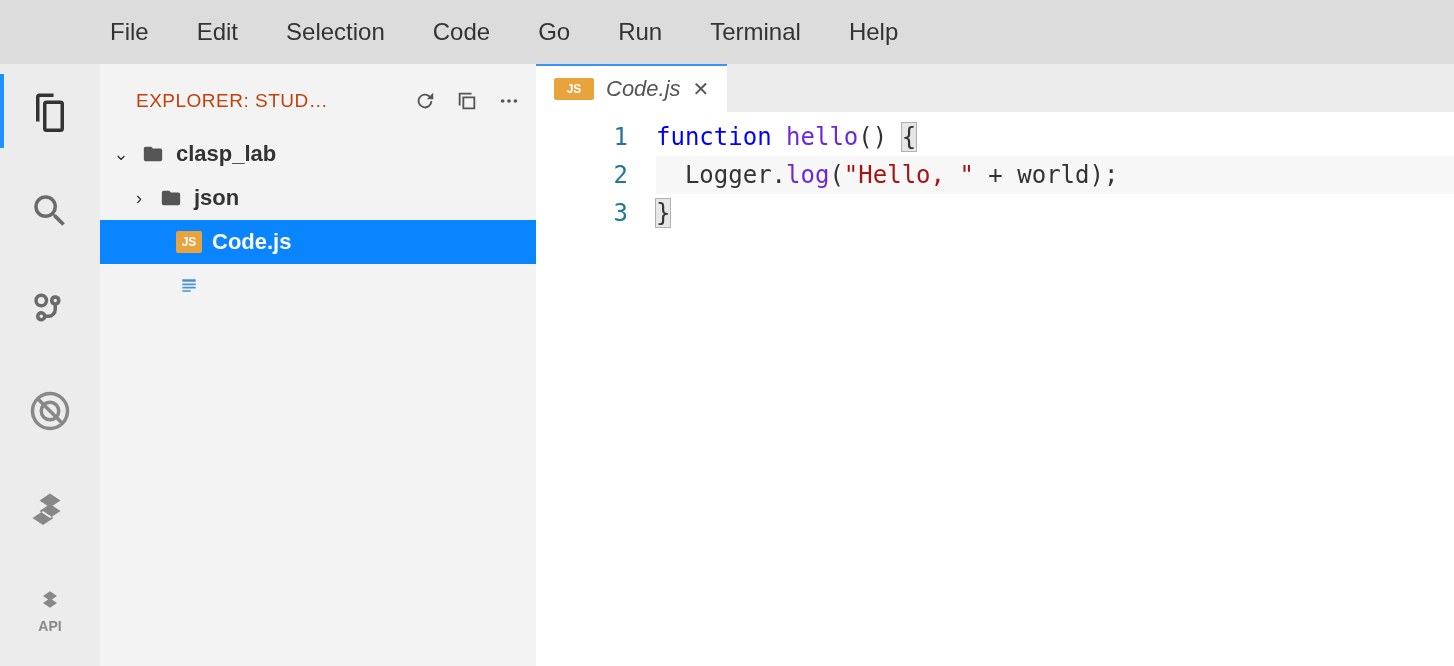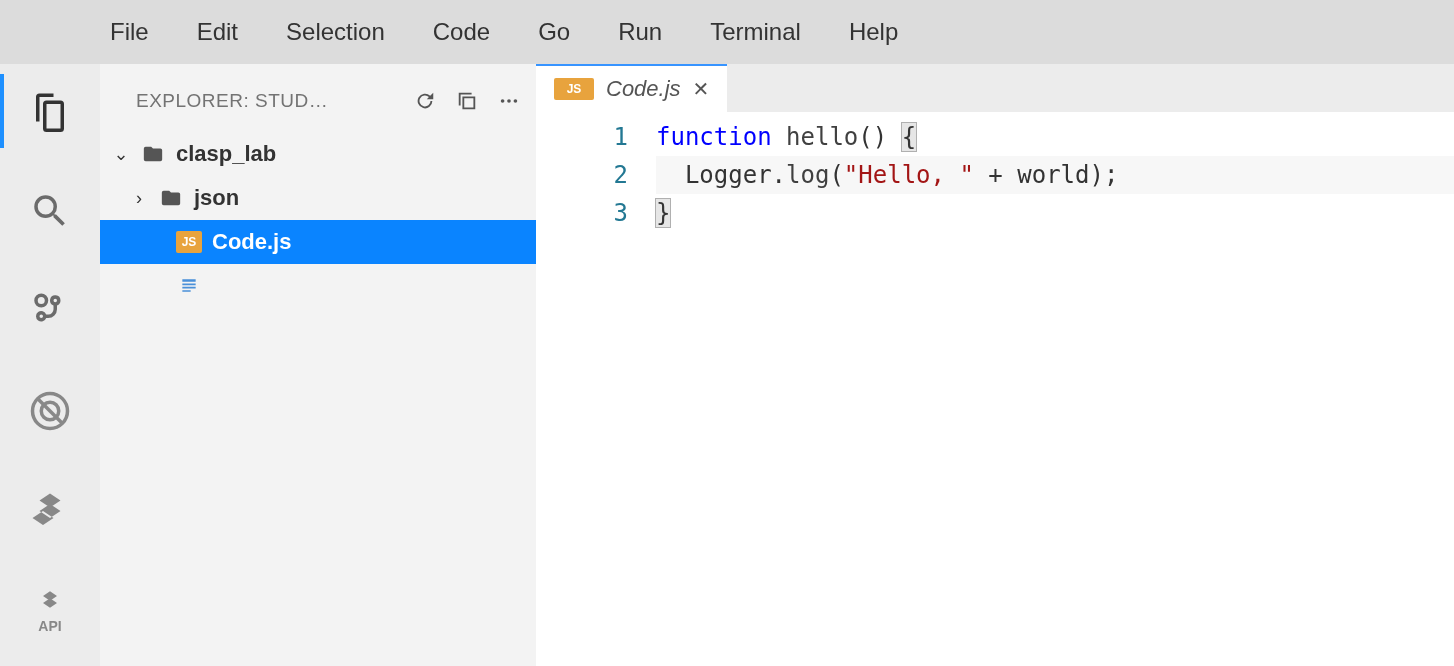--- a/index.html
+++ b/index.html
@@ -16,21 +16,21 @@
   
   .activity { width: 100px; background: #ececec; display: flex; flex-direction: column; align-items: center; padding-top: 18px; gap: 42px; position: relative; }
   .activity .item { width: 100%; height: 58px; display: flex; align-items: center; justify-content: center; position: relative; cursor: pointer; }
   .activity .item.active::before { content: ""; position: absolute; left: 0; top: -8px; bottom: -8px; width: 4px; background: #1e90ff; }
   .activity svg { width: 42px; height: 42px; fill: #6b6b6b; }
   .activity .item.active svg { fill: #333; }
   .activity .api { font-size: 14px; color: #888; font-weight: 600; text-align: center; line-height: 1; }
 
   
   .sidebar { width: 436px; background: #f3f3f3; display: flex; flex-direction: column; font-size: 22px; }
-  .sidebar-hdr { height: 50px; display: flex; align-items: center; padding: 0 16px 0 36px; gap: 12px; color: #737373; margin-top: 12px; }
+  .sidebar-hdr { height: 50px; display: flex; align-items: center; padding: 0 16px 0 36px; gap: 12px; color: #c2410c; margin-top: 12px; }
   .sidebar-hdr .title { flex: 1; font-size: 19px; letter-spacing: 0.5px; white-space: nowrap; overflow: hidden; text-overflow: ellipsis; }
   .sidebar-hdr .actions { display: flex; gap: 20px; align-items: center; }
   .sidebar-hdr svg { width: 22px; height: 22px; fill: #555; cursor: pointer; }
 
   .tree { padding-top: 6px; }
   .tree-row { height: 44px; display: flex; align-items: center; gap: 10px; padding-left: 12px; cursor: pointer; color: #333; }
   .tree-row.selected { background: #0a84ff; color: #fff; }
   .tree-row .chev { width: 18px; display: inline-flex; justify-content: center; font-size: 18px; color: inherit; }
   .tree-row .icon { width: 26px; display: inline-flex; justify-content: center; }
   .tree-row .label { font-size: 22px; font-weight: bold; }
@@ -42,21 +42,21 @@
   
   .editor { flex: 1; display: flex; flex-direction: column; background: #fff; min-width: 0; }
   .tabs { height: 48px; background: #ececec; display: flex; align-items: stretch; }
   .tab { display: flex; align-items: center; gap: 12px; padding: 0 18px; background: #ffffff; border-top: 2px solid #3794ff; font-size: 22px; font-style: italic; color: #555; cursor: pointer; }
   .tab .close { font-style: normal; font-size: 20px; color: #555; cursor: pointer; }
 
   .code { flex: 1; display: flex; font-family: Menlo, Consolas, "DejaVu Sans Mono", monospace; font-size: 24px; line-height: 38px; padding-top: 6px; }
   .gutter { width: 120px; text-align: right; color: #237893; padding-right: 28px; user-select: none; }
   .codebody { flex: 1; white-space: pre; color: #333; }
   .kw { color: #0000ff; }
-  .fn { color: #404040; }
+  .fn { color: #6d28d9; }
   .str { color: #a31515; }
   .punct { color: #333; }
   .brace-hl { background: #e6e6e6; outline: 1px solid #b0b0b0; }
   .line2-bg { background: #f7f7f7; display: inline-block; width: 100%; }
 
   .js-badge { display:inline-flex; width:40px; height:22px; background:#e8a33d; color:#fff; font-size:12px; font-weight:700; align-items:center; justify-content:center; border-radius:2px; }
 </style>
 </head>
 <body>
 

